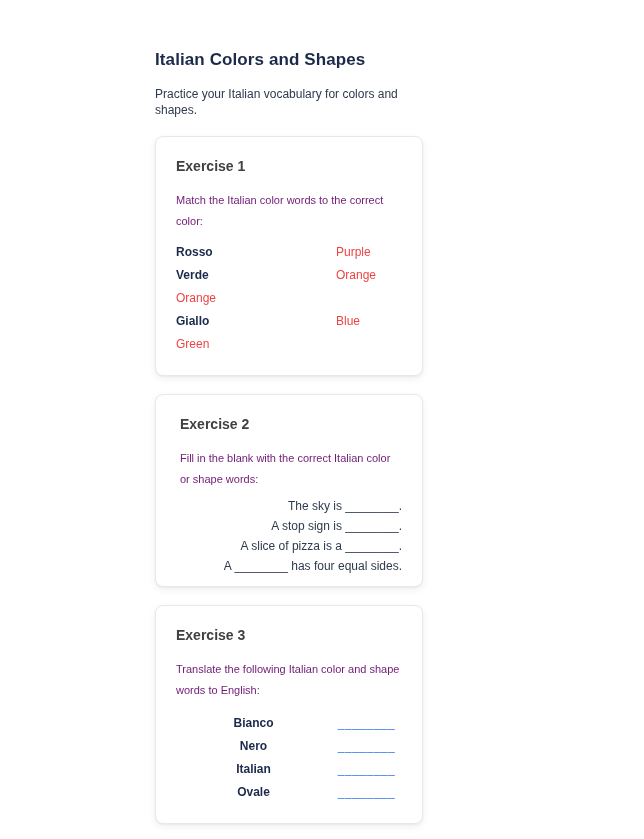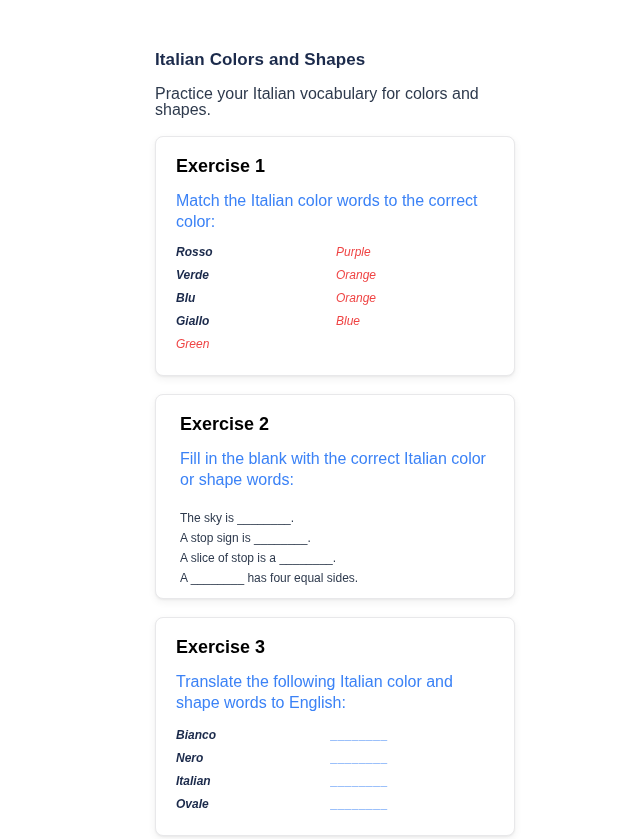--- a/index.html
+++ b/index.html
@@ -9,74 +9,73 @@
     font-family: "Liberation Sans", sans-serif;
     color: #2e3a4d;
   }
   .page {
     width: 644px;
     height: 839px;
     background: #ffffff;
     overflow: hidden;
   }
   .container {
-    width: 360px;
+    width: 268px;
     margin-left: 155px;
     padding-top: 50px;
   }
   .page-title {
     font-size: 17px;
     font-weight: bold;
     color: #1b2a4b;
     line-height: 20px;
     letter-spacing: 0.1px;
   }
   .page-subtitle {
     margin-top: 16px;
-    font-size: 16px;
+    font-size: 12px;
     line-height: 16px;
     color: #2e3a4d;
   }
   .card {
     margin-top: 18px;
     border: 1px solid #e8e8ea;
     border-radius: 8px;
     background: #ffffff;
     box-shadow: 0 1px 2px rgba(0,0,0,0.05), 0 3px 8px rgba(0,0,0,0.06);
     padding: 20px 20px 16px 20px;
   }
   .card-heading {
-    font-size: 18px;
+    font-size: 14px;
     font-weight: bold;
-    color: #000000;
+    color: #404040;
     line-height: 18px;
   }
   .card-instructions {
     margin-top: 15px;
-    font-size: 16px;
+    font-size: 11px;
     line-height: 21px;
-    color: #3b82f6;
+    color: #701a75;
   }
   .match-list { margin-top: 12px; }
   .match-row, .translate-row {
     display: grid;
     line-height: 16px;
     margin-bottom: 7px;
     font-size: 12px;
-    font-style: italic;
   }
   .match-row { grid-template-columns: 160px 1fr; }
-  .translate-row { grid-template-columns: 155px 1fr; }
+  .translate-row { grid-template-columns: 155px 1fr; text-align: center; }
   .word-italian {
     font-weight: bold;
     color: #1b2a4b;
   }
   .word-option { color: #ef4444; }
   .blank-line { color: #3b82f6; letter-spacing: 0.5px; }
-  .sentences { margin-top: 18px; }
+  .sentences { margin-top: 6px; text-align: right; }
   .sentence {
     font-size: 12px;
     line-height: 20px;
     color: #2e3a4d;
   }
   .translate-list { margin-top: 14px; }
   .card-ex2 { padding-bottom: 10px; padding-left: 24px; }
 </style>
 </head>
 <body>
@@ -93,40 +92,39 @@
       <div class="match-list">
         <div class="match-row">
           <span class="word-italian">Rosso</span>
           <span class="word-option">Purple</span>
         </div>
         <div class="match-row">
           <span class="word-italian">Verde</span>
           <span class="word-option">Orange</span>
         </div>
         <div class="match-row">
-          <span class="word-italian">Blu</span>
           <span class="word-option">Orange</span>
         </div>
         <div class="match-row">
           <span class="word-italian">Giallo</span>
           <span class="word-option">Blue</span>
         </div>
         <div class="match-row">
           <span class="word-option">Green</span>
         </div>
       </div>
     </section>
 
     <section class="card card-ex2">
       <h2 class="card-heading">Exercise 2</h2>
       <p class="card-instructions">Fill in the blank with the correct Italian color or shape words:</p>
       <div class="sentences">
         <p class="sentence">The sky is ________.</p>
         <p class="sentence">A stop sign is ________.</p>
-        <p class="sentence">A slice of stop is a ________.</p>
+        <p class="sentence">A slice of pizza is a ________.</p>
         <p class="sentence">A ________ has four equal sides.</p>
       </div>
     </section>
 
     <section class="card">
       <h2 class="card-heading">Exercise 3</h2>
       <p class="card-instructions">Translate the following Italian color and shape words to English:</p>
       <div class="translate-list">
         <div class="translate-row">
           <span class="word-italian">Bianco</span>

